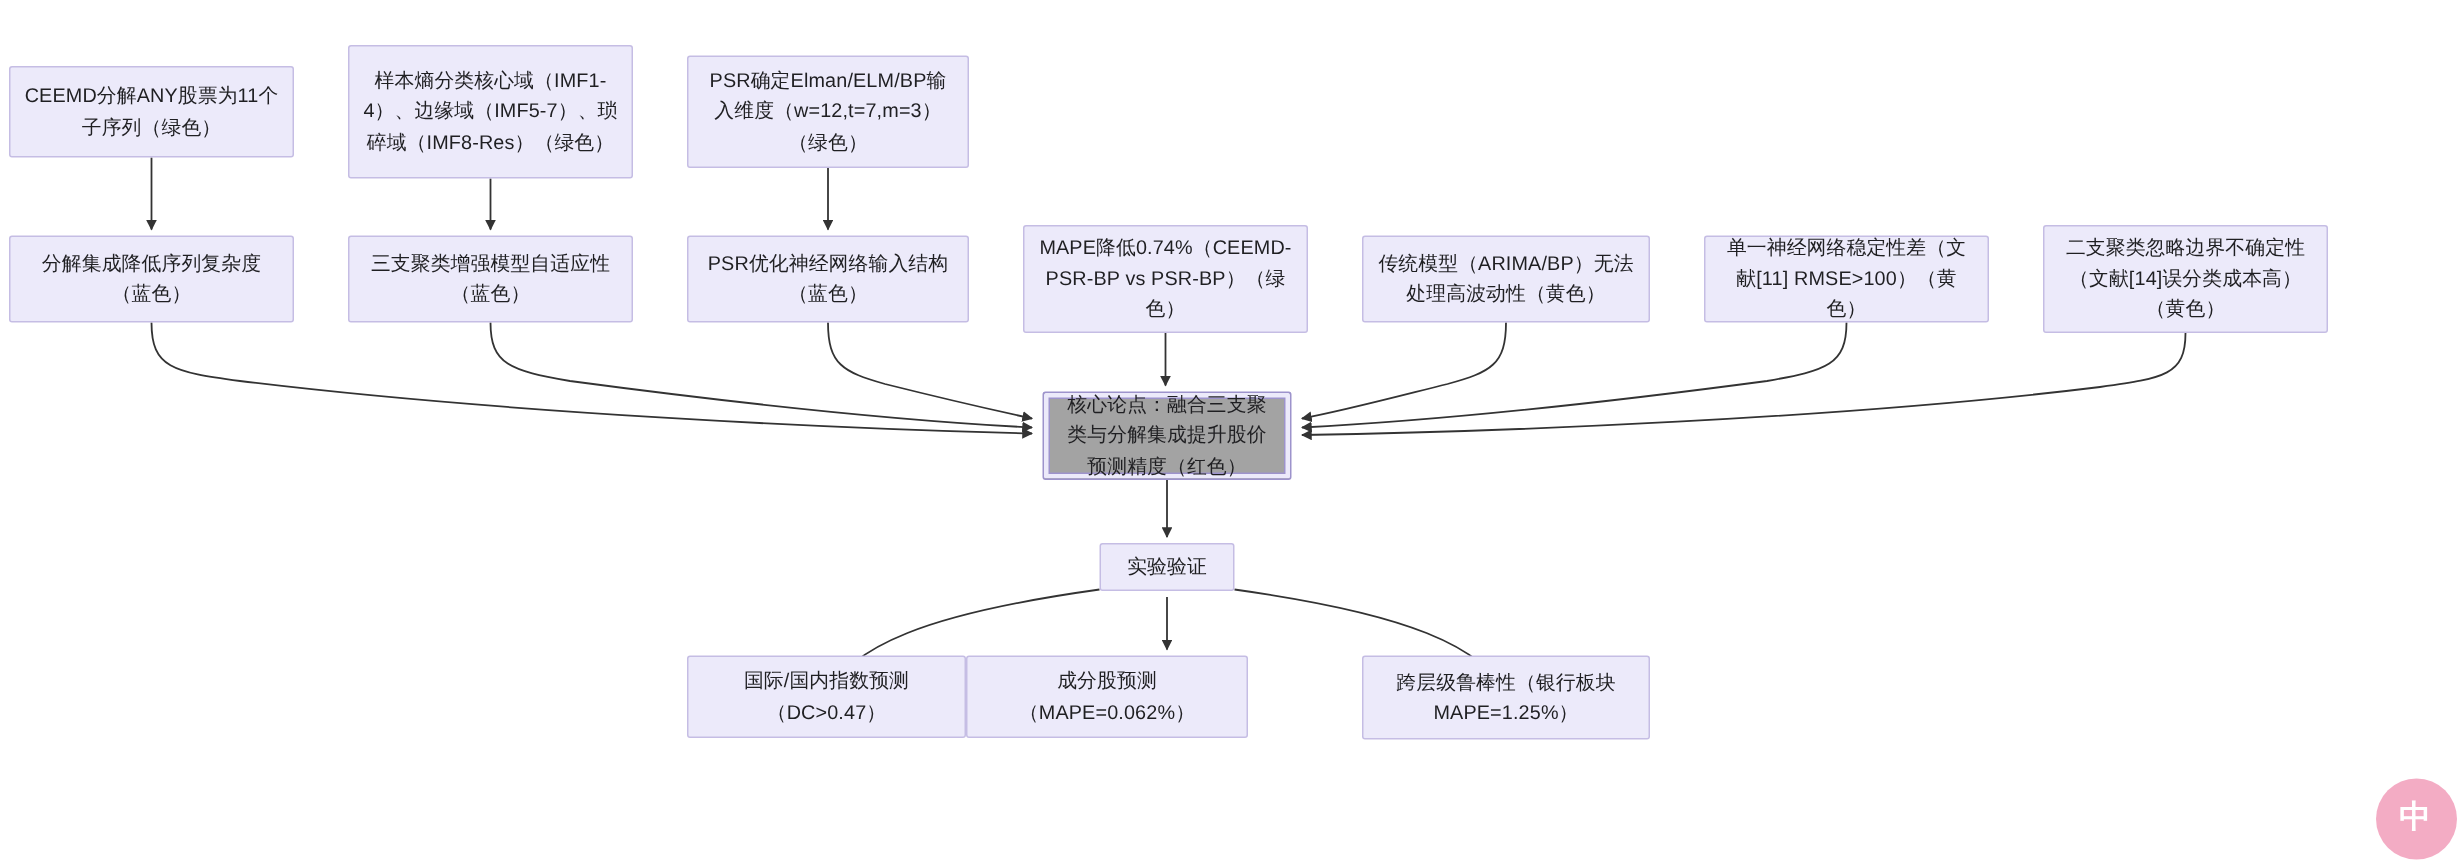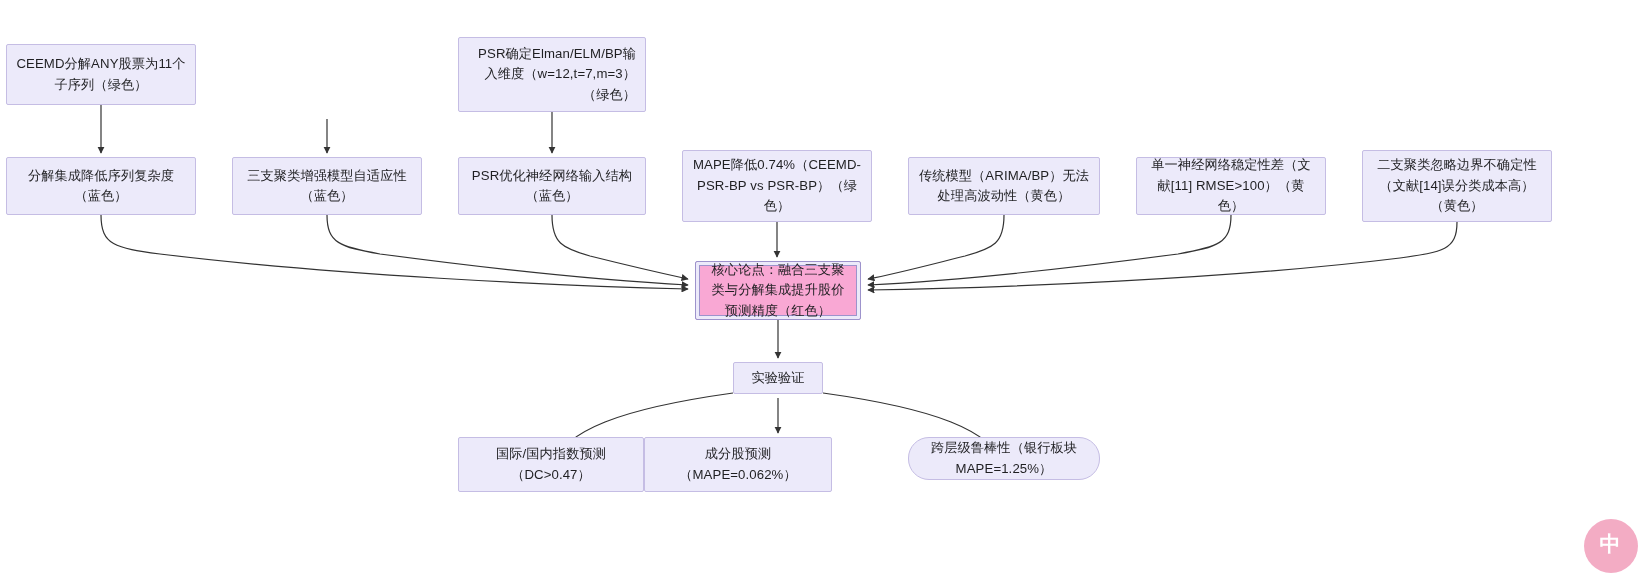--- a/index.html
+++ b/index.html
@@ -33,21 +33,21 @@
     color: #1f1f22;
     font-size: 13.2px;
     line-height: 1.55;
     padding: 4px 9px;
     letter-spacing: 0.1px;
   }
   .node .label { display: block; width: 100%; }
   .node.core {
     border: 1px solid #9d93cc;
     box-shadow: inset 0 0 0 3px #ECEAFA, inset 0 0 0 4px #9d93cc;
-    background: #f9a8d4;
+    background: #a3a3a3;
   }
   #watermark {
     position: absolute;
     width: 54px; height: 54px;
     border-radius: 50%;
     background: #F3A5C0;
     display: flex;
     align-items: center;
     justify-content: center;
     color: #ffffff;
@@ -90,21 +90,24 @@
       <path d="M 733 394 C 700 400, 660 408, 620 425 C 590 438, 570 452, 551 470 L 551 433" stroke="none" marker-end="none"></path>
       <path d="M 733 393 C 690 399, 640 408, 605 422 C 575 434, 558 448, 551 466"></path>
       <path d="M 778 398 L 778 433"></path>
       <path d="M 823 393 C 866 399, 916 408, 951 422 C 981 434, 998 448, 1005 466"></path>
     </g>
   </svg>
 
   <div class="node" style="left: 6px; top: 44px; width: 190px; height: 61px;">
     <span class="label">CEEMD分解ANY股票为11个子序列（绿色）</span>
   </div>
-  <div class="node" style="left: 458px; top: 37px; width: 188px; height: 75px; text-align: right;">
+  <div class="node" style="left: 232px; top: 30px; width: 190px; height: 89px;">
+    <span class="label">样本熵分类核心域（IMF1-4）、边缘域（IMF5-7）、琐碎域（IMF8-Res）（绿色）</span>
+  </div>
+  <div class="node" style="left: 458px; top: 37px; width: 188px; height: 75px;">
     <span class="label">PSR确定Elman/ELM/BP输入维度（w=12,t=7,m=3）（绿色）</span>
   </div>
   <div class="node" style="left: 6px; top: 157px; width: 190px; height: 58px;">
     <span class="label">分解集成降低序列复杂度（蓝色）</span>
   </div>
   <div class="node" style="left: 458px; top: 157px; width: 188px; height: 58px;">
     <span class="label">PSR优化神经网络输入结构（蓝色）</span>
   </div>
   <div class="node" style="left: 232px; top: 157px; width: 190px; height: 58px;">
     <span class="label">三支聚类增强模型自适应性（蓝色）</span>
@@ -126,21 +129,21 @@
   </div>
   <div class="node" style="left: 733px; top: 362px; width: 90px; height: 32px;">
     <span class="label">实验验证</span>
   </div>
   <div class="node" style="left: 458px; top: 437px; width: 186px; height: 55px;">
     <span class="label">国际/国内指数预测（DC&gt;0.47）</span>
   </div>
   <div class="node" style="left: 644px; top: 437px; width: 188px; height: 55px;">
     <span class="label">成分股预测（MAPE=0.062%）</span>
   </div>
-  <div class="node" style="left: 908px; top: 437px; width: 192px; height: 43px; border-radius: 21px;">
+  <div class="node" style="left: 908px; top: 437px; width: 192px; height: 56px;">
     <span class="label">跨层级鲁棒性（银行板块MAPE=1.25%）</span>
   </div>
 
   <div id="watermark" style="left: 1584px; top: 519px;">
     <span>中</span>
   </div>
 
 </div>
 
 </body></html>

